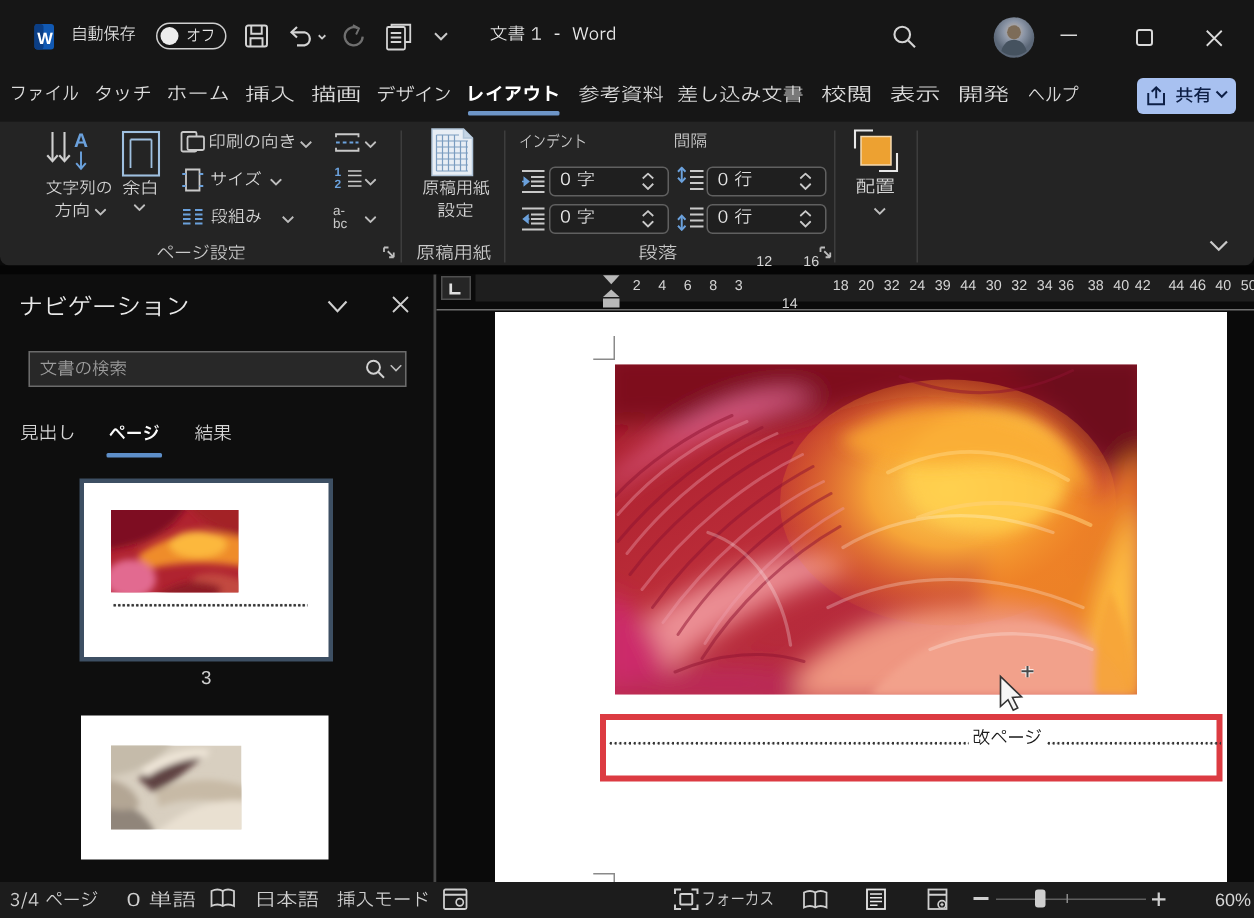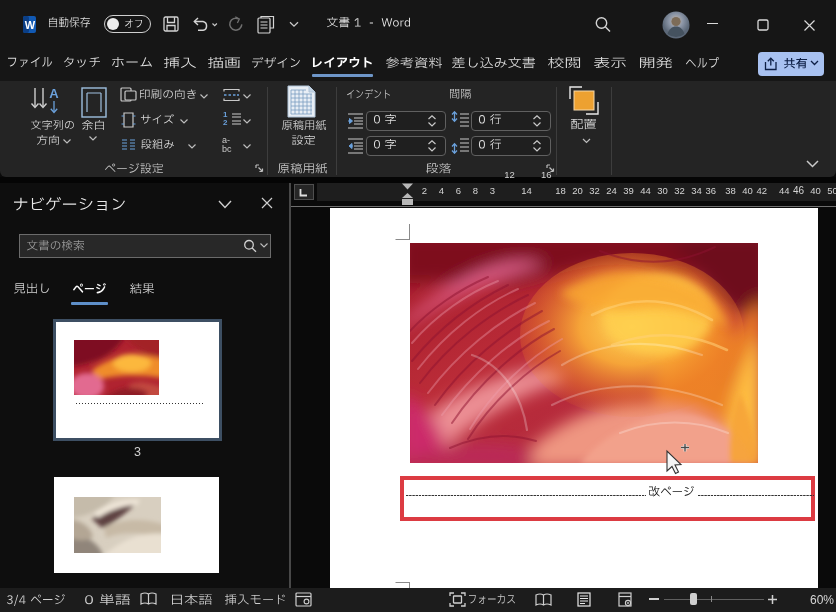--- a/index.html
+++ b/index.html
@@ -511,22 +511,22 @@
       <path d="M1.5 1V7.5H8" fill="none" stroke="#e0e0e0" stroke-width="1.8"></path>
     </svg>
 <div style="position:absolute;left:317px;top:183px;width:519px;height:18px;background:#1e1e1e"></div>
 <div style="position:absolute;left:291px;top:206px;width:545px;height:1px;background:#6f6f6f"></div>
 <div style="position:absolute;left:416.5px;top:186px;width:16px;text-align:center;font-size:9.5px;color:#d4d4d4;line-height:1">2</div>
     <div style="position:absolute;left:433.5px;top:186px;width:16px;text-align:center;font-size:9.5px;color:#d4d4d4;line-height:1">4</div>
     <div style="position:absolute;left:450.5px;top:186px;width:16px;text-align:center;font-size:9.5px;color:#d4d4d4;line-height:1">6</div>
     <div style="position:absolute;left:467.5px;top:186px;width:16px;text-align:center;font-size:9.5px;color:#d4d4d4;line-height:1">8</div>
     <div style="position:absolute;left:484.5px;top:186px;width:16px;text-align:center;font-size:9.5px;color:#d4d4d4;line-height:1">3</div>
     <div style="position:absolute;left:501.5px;top:170px;width:16px;text-align:center;font-size:9.5px;color:#d4d4d4;line-height:1">12</div>
-    <div style="position:absolute;left:518.5px;top:186px;width:16px;text-align:center;font-size:9.5px;color:#d4d4d4;line-height:1">14</div>
-    <div style="position:absolute;left:535.5px;top:170px;width:16px;text-align:right;font-size:9.5px;color:#d4d4d4;line-height:1">16</div>
+    <div style="position:absolute;left:518.5px;top:198px;width:16px;text-align:center;font-size:9.5px;color:#d4d4d4;line-height:1">14</div>
+    <div style="position:absolute;left:535.5px;top:170px;width:16px;text-align:left;font-size:9.5px;color:#d4d4d4;line-height:1">16</div>
     <div style="position:absolute;left:552.5px;top:186px;width:16px;text-align:center;font-size:9.5px;color:#d4d4d4;line-height:1">18</div>
     <div style="position:absolute;left:569.5px;top:186px;width:16px;text-align:center;font-size:9.5px;color:#d4d4d4;line-height:1">20</div>
     <div style="position:absolute;left:586.5px;top:186px;width:16px;text-align:center;font-size:9.5px;color:#d4d4d4;line-height:1">32</div>
     <div style="position:absolute;left:603.5px;top:186px;width:16px;text-align:center;font-size:9.5px;color:#d4d4d4;line-height:1">24</div>
     <div style="position:absolute;left:620.5px;top:186px;width:16px;text-align:center;font-size:9.5px;color:#d4d4d4;line-height:1">39</div>
     <div style="position:absolute;left:637.5px;top:186px;width:16px;text-align:center;font-size:9.5px;color:#d4d4d4;line-height:1">44</div>
     <div style="position:absolute;left:654.5px;top:186px;width:16px;text-align:center;font-size:9.5px;color:#d4d4d4;line-height:1">30</div>
     <div style="position:absolute;left:671.5px;top:186px;width:16px;text-align:center;font-size:9.5px;color:#d4d4d4;line-height:1">32</div>
     <div style="position:absolute;left:688.5px;top:186px;width:16px;text-align:center;font-size:9.5px;color:#d4d4d4;line-height:1">34</div>
     <div style="position:absolute;left:705.5px;top:186px;width:16px;text-align:left;font-size:9.5px;color:#d4d4d4;line-height:1">36</div>

